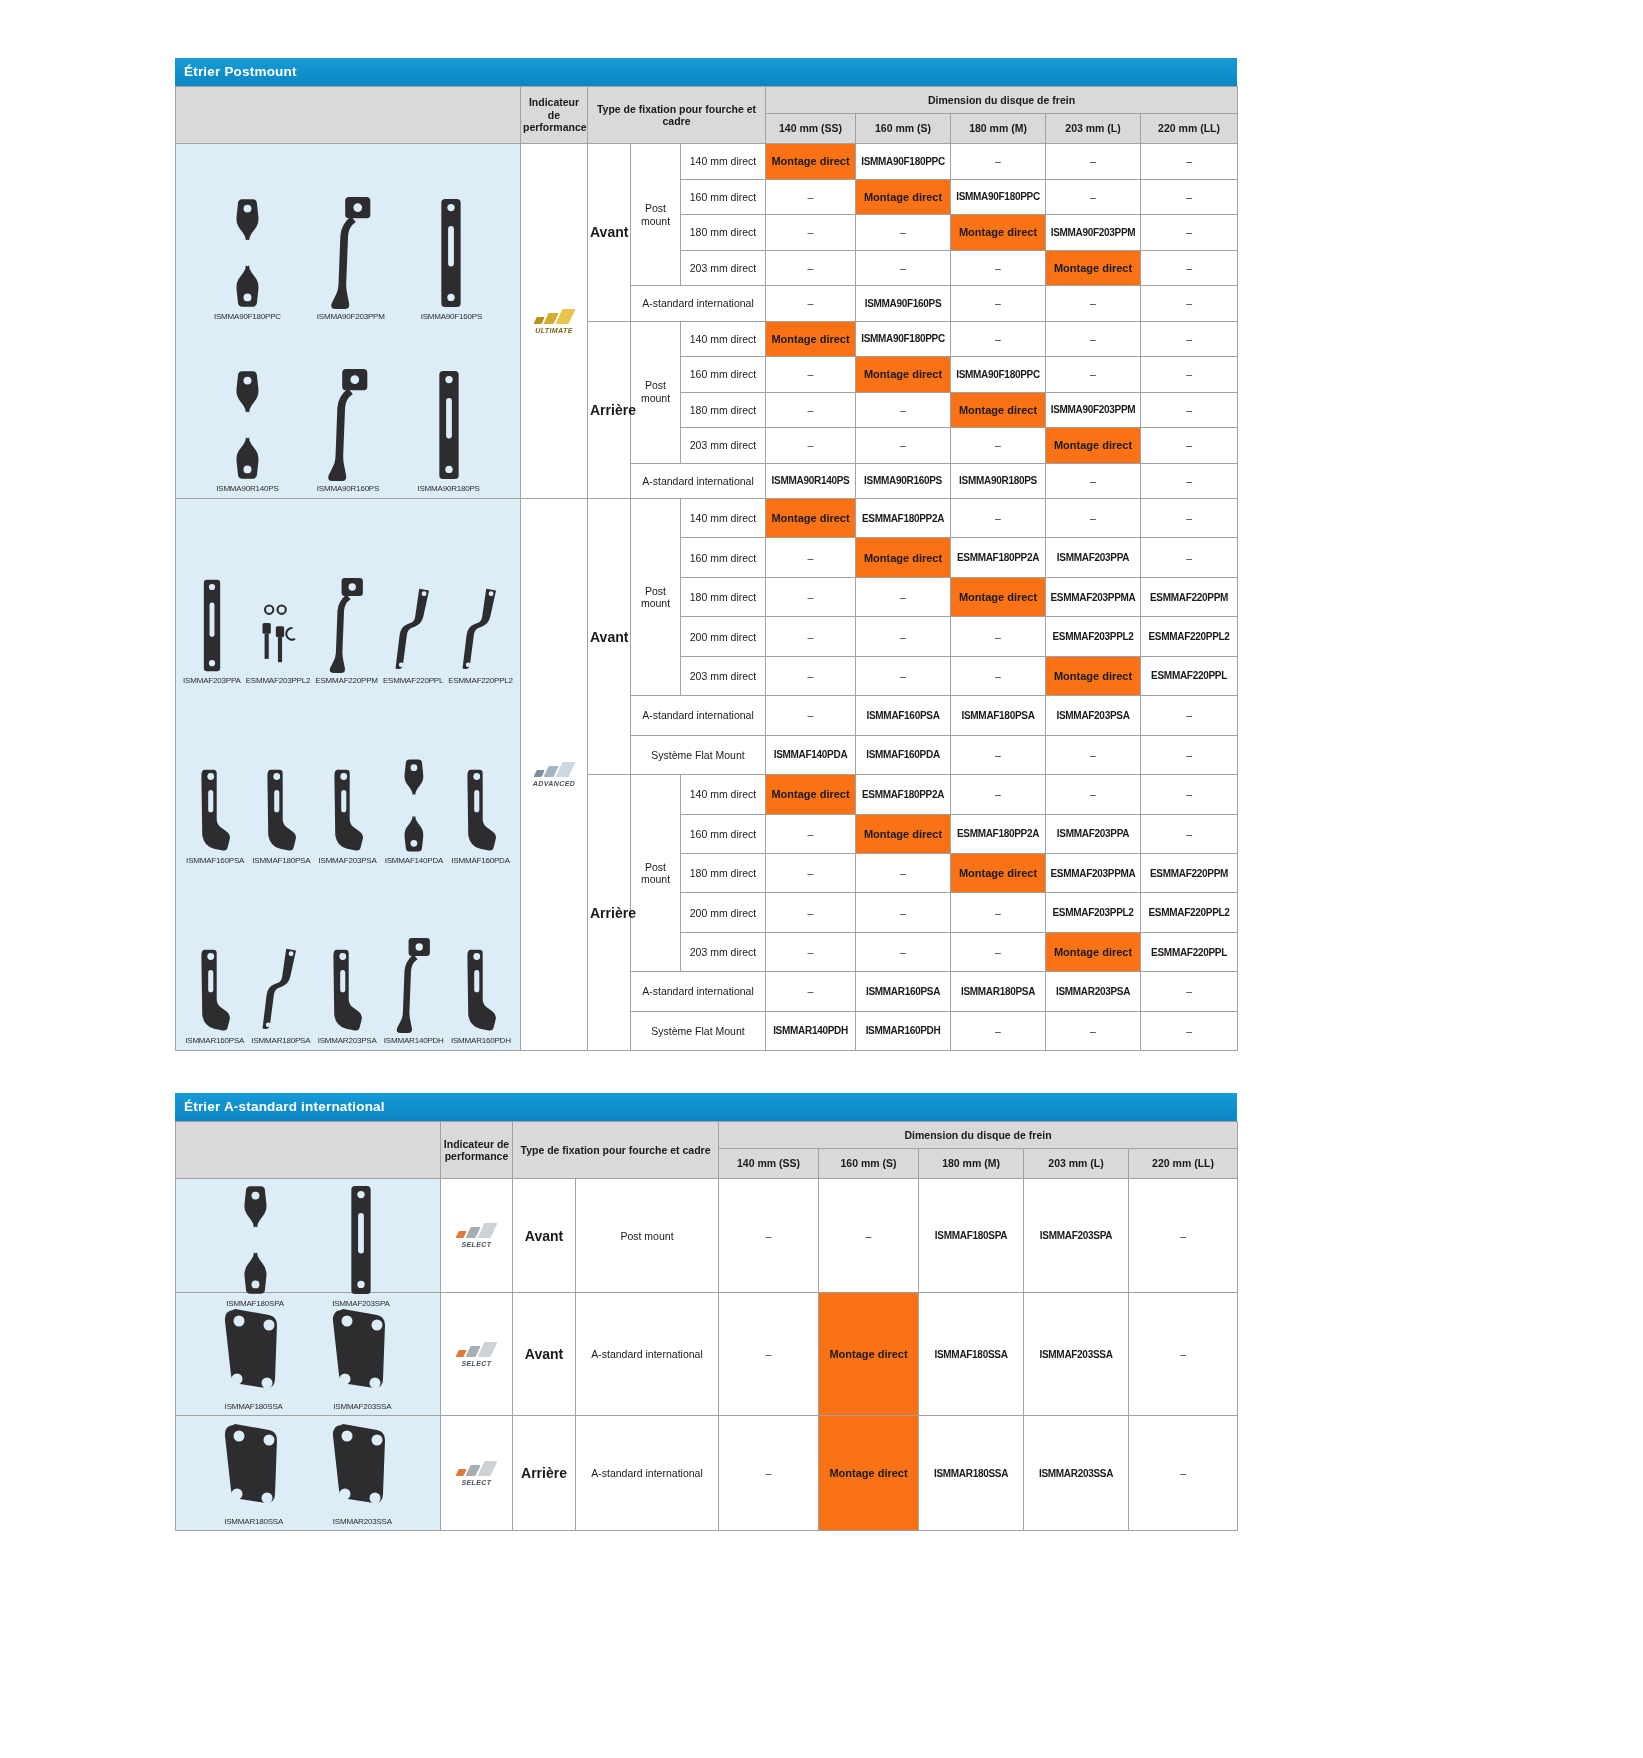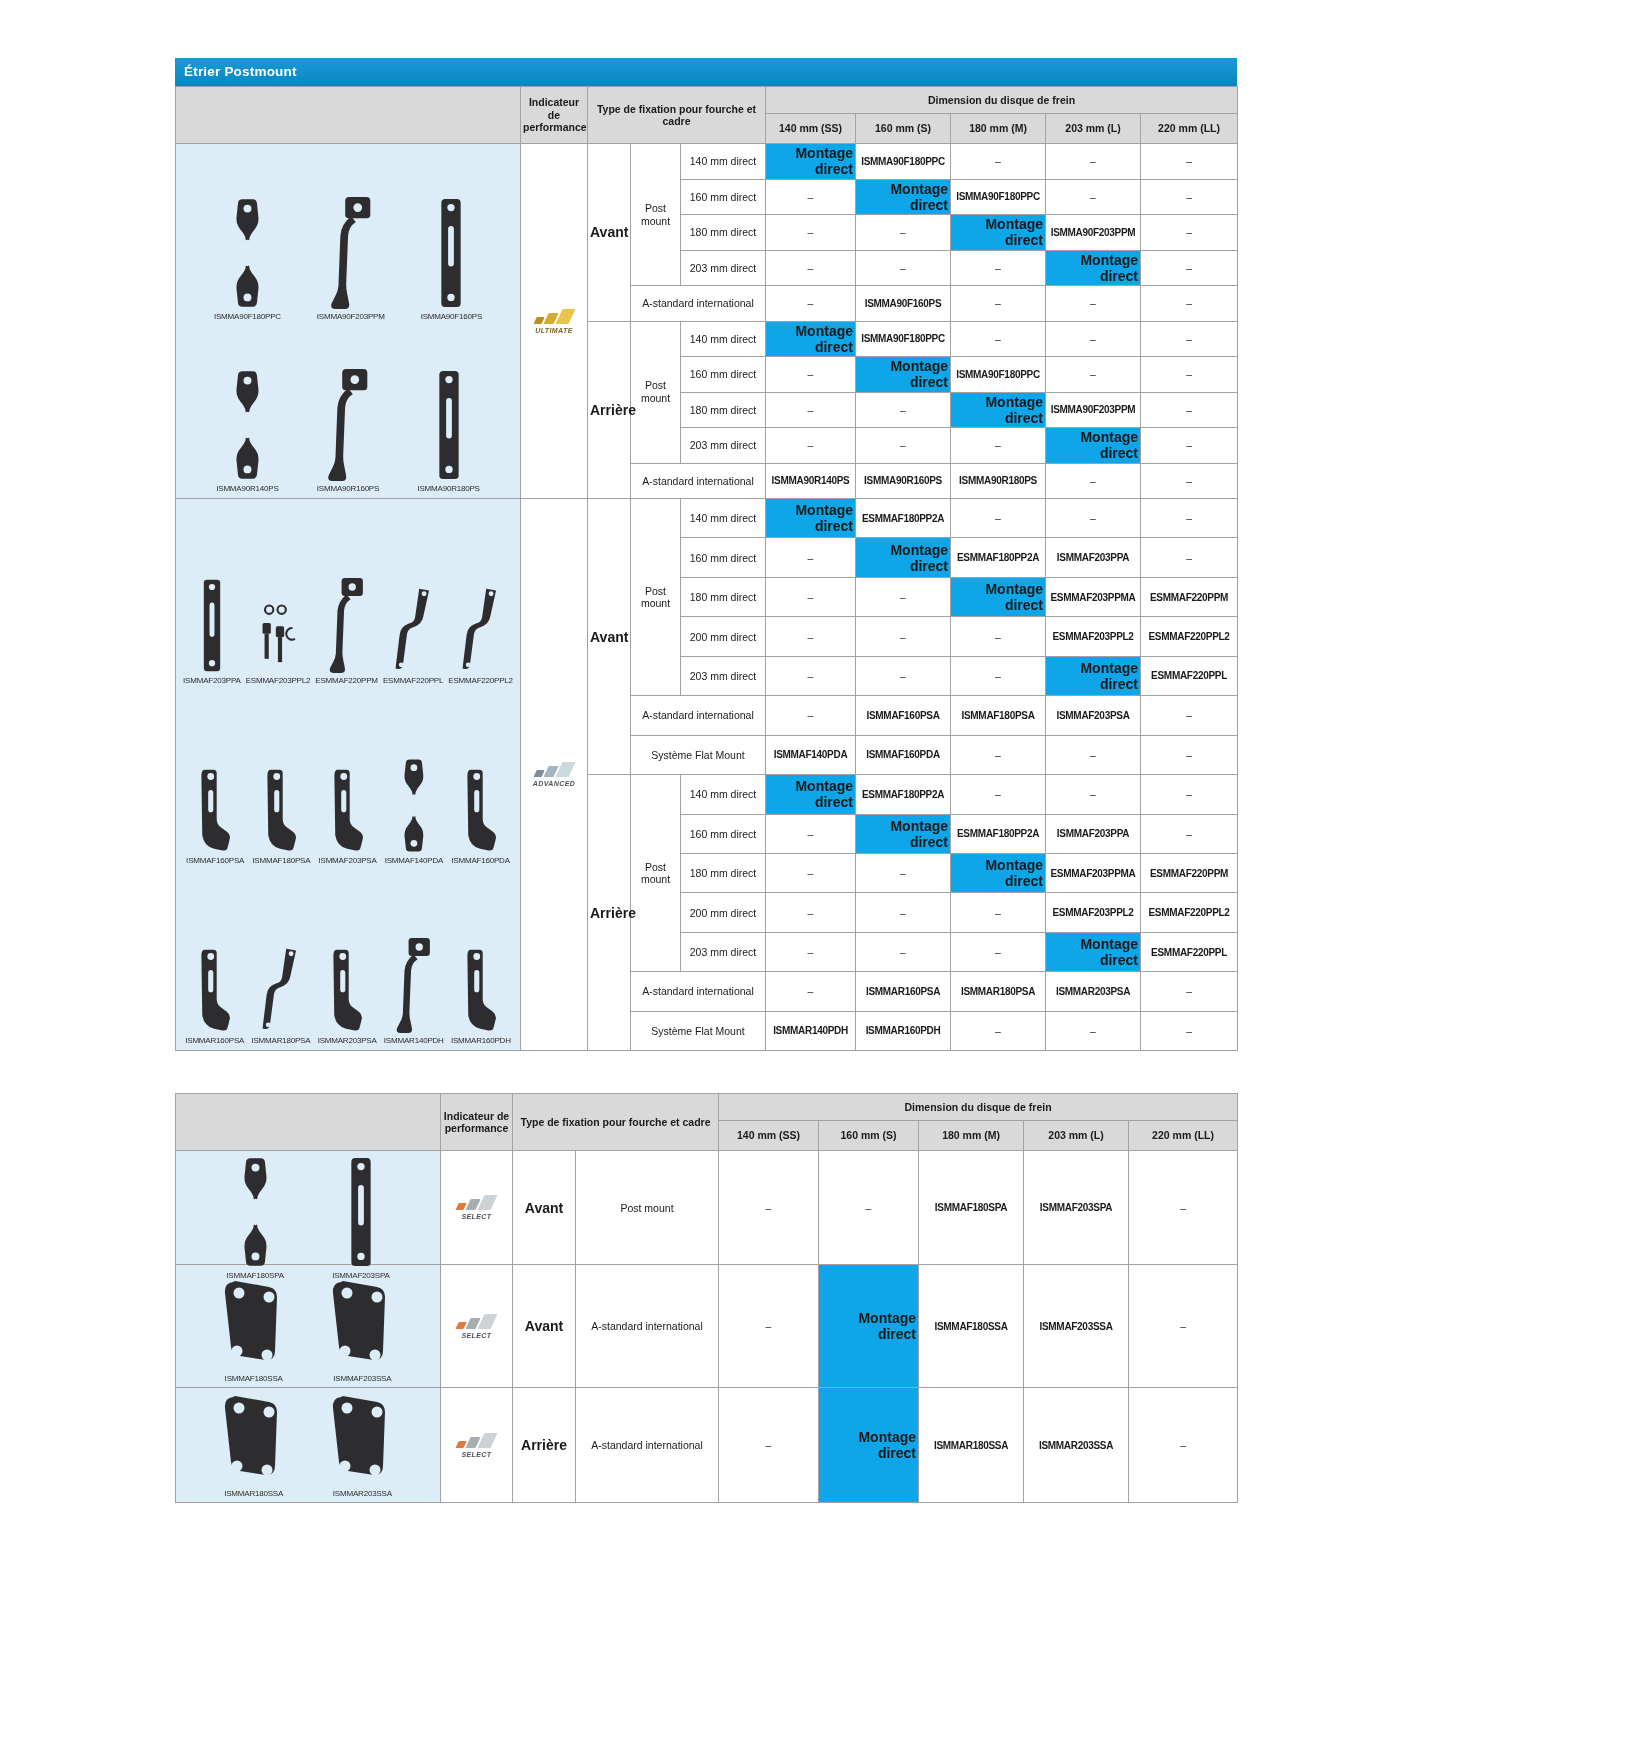--- a/index.html
+++ b/index.html
@@ -24,21 +24,21 @@
   .spec thead tr.h2{height:30px;}
   .spec td{font-size:10.5px;text-align:center;}
   td.panel{background:#dcedf8;padding:3px 2px;}
   td.perf{background:#fff;}
   td.side{font-weight:bold;font-size:14px;}
   td.mount{font-weight:normal;line-height:1.2;}
   td.size{font-weight:normal;}
   td.span-label{font-weight:normal;}
   td.type{font-weight:normal;}
   td.data.part{font-weight:bold;font-size:10px;letter-spacing:-0.3px;}
-  td.data.hl{background:#0ea5e9;font-weight:bold;font-size:14px;text-align:right;}
+  td.data.hl{background:#f97316;font-weight:bold;font-size:11px;}
   td.data.dash{color:#2b2b2b;}
   .img-grid{display:flex;flex-direction:column;justify-content:space-around;}
   .img-row{display:flex;justify-content:space-evenly;align-items:flex-end;flex:1;}
   .img-item{display:flex;flex-direction:column;align-items:center;gap:3px;}
   .img-label{font-size:8px;color:#2b2b2b;letter-spacing:-0.2px;white-space:nowrap;}
   .logo{display:flex;flex-direction:column;align-items:center;gap:3px;}
   .logo-bars{display:flex;align-items:flex-end;gap:2px;transform:skewX(-25deg);}
   .logo-bar{display:block;border-radius:1px;}
   .logo-text{font-size:7px;font-style:italic;font-weight:bold;letter-spacing:.4px;}
   .defs{position:absolute;width:0;height:0;overflow:hidden;}
@@ -487,20 +487,23 @@
           <td class="data part">ISMMAR160PDH</td>
           <td class="data dash">–</td>
           <td class="data dash">–</td>
           <td class="data dash">–</td>
         </tr>
       </tbody>
   </table>
 </div>
 
 <div class="block" id="block2">
+  <div class="title-bar">
+    <span>Étrier A-standard international</span>
+  </div>
   <table class="spec">
     <colgroup>
       <col style="width:265px">
         <col style="width:72px">
         <col style="width:63px">
         <col style="width:143px">
       <col style="width:100px">
         <col style="width:100px">
         <col style="width:105px">
       <col style="width:105px">

